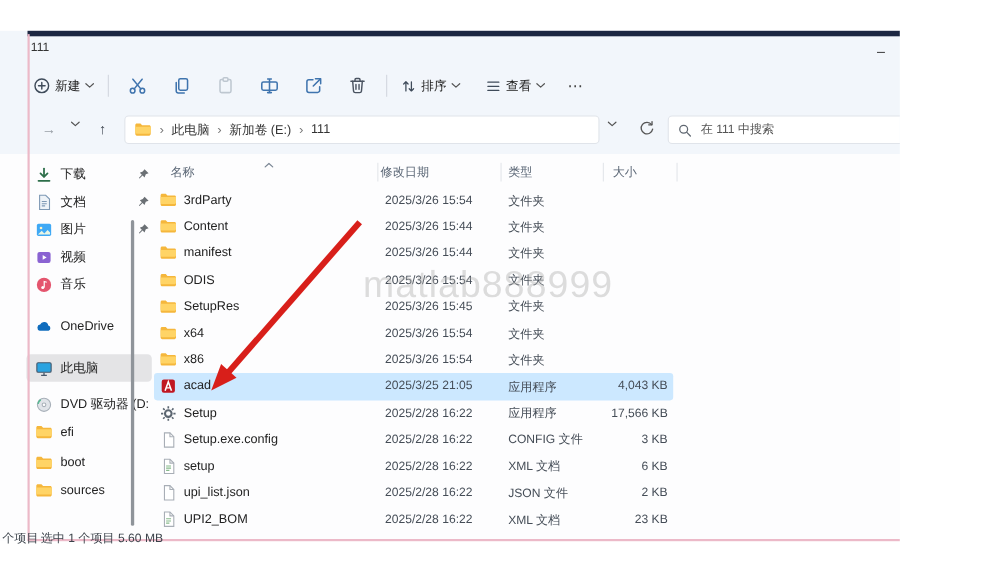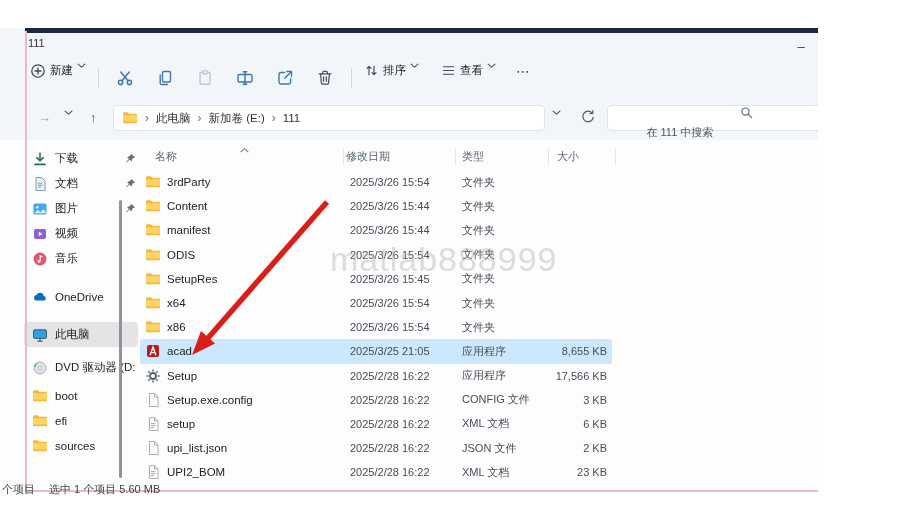--- a/index.html
+++ b/index.html
@@ -7,33 +7,33 @@
           font-family:"Liberation Sans","DejaVu Sans",sans-serif;color:#222;}
   
   #win-top-band{position:absolute;left:0;top:28px;width:894px;height:112px;background:#f2f6fb;}
   #win-body{position:absolute;left:0;top:140px;width:894px;height:352px;background:#fdfdfe;}
   #navy-top{position:absolute;left:25px;top:28px;width:869px;height:5px;background:#1c2742;}
   #frame{position:absolute;left:25px;top:31px;width:867px;height:459px;border:2px solid #ecb9c8;border-top:none;pointer-events:none;z-index:40;}
   #title{position:absolute;left:28px;top:37px;font-size:11px;color:#333;}
   .winctl{position:absolute;top:39px;font-size:13px;color:#333;width:22px;text-align:center;cursor:default;}
   
   #toolbar{position:absolute;left:24px;top:60px;height:36px;display:flex;align-items:center;}
-  .tbtn{display:flex;align-items:flex-start;gap:4px;padding:0 6px;height:30px;border-radius:4px;}
+  .tbtn{display:flex;align-items:center;gap:4px;padding:0 6px;height:30px;border-radius:4px;}
   .tlabel{font-size:11.5px;color:#222;}
   .ticon{width:24px;height:30px;display:flex;align-items:center;justify-content:center;margin:0 8px;}
   .tsep{width:1px;height:20px;background:#d3d8df;margin:0 6px;}
   svg{display:block;}
   
   .navglyph{position:absolute;top:108px;font-size:13px;line-height:20px;}
   #breadcrumb-box{position:absolute;left:113px;top:105px;width:432px;height:26px;background:#fff;border:1px solid #e0e4ea;border-radius:4px;display:flex;align-items:center;padding-left:8px;box-sizing:border-box;}
   .crumb{font-size:11.5px;color:#333;padding:0 2px;}
   .crumb-sep{font-size:12px;color:#777;padding:0 5px;}
   #addr-chevron{position:absolute;left:552px;top:110px;}
   #refresh-btn{position:absolute;left:580px;top:109px;}
-  #search-box{position:absolute;left:607px;top:105px;width:271px;height:26px;background:#fff;border:1px solid #e0e4ea;border-radius:4px;display:flex;align-items:center;padding-left:8px;box-sizing:border-box;gap:6px;flex-direction:column;}
+  #search-box{position:absolute;left:607px;top:105px;width:271px;height:26px;background:#fff;border:1px solid #e0e4ea;border-radius:4px;display:flex;align-items:center;padding-left:8px;box-sizing:border-box;gap:6px;}
   #search-input{border:none;outline:none;font-size:11px;color:#444;background:transparent;width:200px;font-family:inherit;}
   #search-input::placeholder{color:#555;opacity:1;}
   
   #sidebar{position:absolute;left:24px;top:146px;width:114px;}
   .side-item{position:relative;display:flex;align-items:center;height:25px;gap:7px;padding-left:8px;border-radius:4px;}
   .side-item.selected{background:#e4e4e6;}
   .s-icon{width:16px;height:16px;flex:0 0 16px;}
   .s-label{font-size:11.5px;color:#222;white-space:nowrap;}
   .s-pin{position:absolute;right:2px;top:7px;width:11px;height:11px;}
   .gap6{margin-top:13px;} .gap8{margin-top:8px;} .gap3{margin-top:3px;}
@@ -48,21 +48,21 @@
   .f-icon{position:absolute;left:5px;top:4px;width:16px;height:16px;}
   .f-name{position:absolute;left:27px;font-size:11.5px;color:#222;white-space:nowrap;}
   .f-date{position:absolute;left:210px;font-size:11px;color:#454d57;white-space:nowrap;text-align:center;}
   .f-type{position:absolute;left:322px;font-size:11px;color:#454d57;white-space:nowrap;}
   .f-size{position:absolute;left:392px;width:75px;text-align:right;font-size:11px;color:#454d57;white-space:nowrap;}
   #list-scroll{position:absolute;left:881px;top:150px;width:3px;height:310px;background:#a2a7ac;border-radius:2px;}
   
   #watermark{position:absolute;left:330px;top:240px;font-size:34px;letter-spacing:1px;color:rgba(175,175,175,0.42);z-index:6;pointer-events:none;white-space:nowrap;}
   #arrow-overlay{position:absolute;left:0;top:0;z-index:50;pointer-events:none;}
   
-  #statusbar{position:absolute;left:2px;top:482px;font-size:11px;color:#3c434b;display:flex;gap:14px;z-index:45;text-align:right;}
+  #statusbar{position:absolute;left:2px;top:482px;font-size:11px;color:#3c434b;display:flex;gap:2px;z-index:45;text-align:right;}
   .viewbtn{position:absolute;top:479px;width:17px;height:13px;box-sizing:border-box;border-radius:2px;display:flex;align-items:center;justify-content:center;z-index:45;}
   #btn-details{left:845px;background:#d9eafa;border:1px solid #79aede;}
   #btn-thumbs{left:866px;background:#fbfbfb;border:1px solid #6b7177;}
 </style>
 </head>
 <body>
 
 <div id="screen">
 
   <div id="win-top-band"></div>
@@ -298,38 +298,38 @@
     <span class="s-icon">
           <svg width="16" height="16" viewBox="0 0 16 16">
             <circle cx="8" cy="8" r="6" fill="#e0e4e9" stroke="#a8b0b9"></circle>
             <circle cx="8" cy="8" r="1.7" fill="#fff" stroke="#a8b0b9"></circle>
             <path d="M2.6 7.2A5.5 5.5 0 0 1 5 3.4" stroke="#58b893" stroke-width="1.4" fill="none"></path>
           </svg>
         </span>
     <span class="s-label">DVD 驱动器 (D:</span>
 
   </div>
+      <div class="side-item">
+    <span class="s-icon">
+          <svg width="16" height="16" viewBox="0 0 16 16">
+            <path d="M1 3.6c0-.8.6-1.4 1.4-1.4h3.3l1.5 1.6h6.4c.8 0 1.4.6 1.4 1.4v6.7c0 .8-.6 1.4-1.4 1.4H2.4c-.8 0-1.4-.6-1.4-1.4z" fill="#f5b73c"></path>
+            <path d="M1 5.2h14v4.9c0 .8-.6 1.4-1.4 1.4H2.4c-.8 0-1.4-.6-1.4-1.4z" fill="#ffd466"></path>
+          </svg>
+        </span>
+    <span class="s-label">efi</span>
+
+  </div>
       <div class="side-item gap3">
     <span class="s-icon">
           <svg width="16" height="16" viewBox="0 0 16 16">
             <path d="M1 3.6c0-.8.6-1.4 1.4-1.4h3.3l1.5 1.6h6.4c.8 0 1.4.6 1.4 1.4v6.7c0 .8-.6 1.4-1.4 1.4H2.4c-.8 0-1.4-.6-1.4-1.4z" fill="#f5b73c"></path>
             <path d="M1 5.2h14v4.9c0 .8-.6 1.4-1.4 1.4H2.4c-.8 0-1.4-.6-1.4-1.4z" fill="#ffd466"></path>
           </svg>
         </span>
     <span class="s-label">boot</span>
-
-  </div>
-      <div class="side-item">
-    <span class="s-icon">
-          <svg width="16" height="16" viewBox="0 0 16 16">
-            <path d="M1 3.6c0-.8.6-1.4 1.4-1.4h3.3l1.5 1.6h6.4c.8 0 1.4.6 1.4 1.4v6.7c0 .8-.6 1.4-1.4 1.4H2.4c-.8 0-1.4-.6-1.4-1.4z" fill="#f5b73c"></path>
-            <path d="M1 5.2h14v4.9c0 .8-.6 1.4-1.4 1.4H2.4c-.8 0-1.4-.6-1.4-1.4z" fill="#ffd466"></path>
-          </svg>
-        </span>
-    <span class="s-label">efi</span>
 
   </div>
       <div class="side-item">
     <span class="s-icon">
           <svg width="16" height="16" viewBox="0 0 16 16">
             <path d="M1 3.6c0-.8.6-1.4 1.4-1.4h3.3l1.5 1.6h6.4c.8 0 1.4.6 1.4 1.4v6.7c0 .8-.6 1.4-1.4 1.4H2.4c-.8 0-1.4-.6-1.4-1.4z" fill="#f5b73c"></path>
             <path d="M1 5.2h14v4.9c0 .8-.6 1.4-1.4 1.4H2.4c-.8 0-1.4-.6-1.4-1.4z" fill="#ffd466"></path>
           </svg>
         </span>
     <span class="s-label">sources</span>
@@ -443,21 +443,21 @@
     <span class="f-icon">
           <svg width="16" height="16" viewBox="0 0 16 16">
             <rect x="2" y="2" width="12" height="12" rx="2" fill="#c01722"></rect>
             <path d="M5.1 12.2L8 4l2.9 8.2" stroke="#fff" stroke-width="1.4" fill="none"></path>
             <path d="M6.2 9.6h3.6" stroke="#fff" stroke-width="1.2"></path>
           </svg>
         </span>
     <span class="f-name">acad</span>
     <span class="f-date">2025/3/25 21:05</span>
     <span class="f-type">应用程序</span>
-    <span class="f-size">8,655 KB</span>
+    <span class="f-size">4,043 KB</span>
   </div>
       <div class="frow">
     <span class="f-icon">
           <svg width="16" height="16" viewBox="0 0 16 16">
             <circle cx="8" cy="8" r="3" fill="none" stroke="#5b6570" stroke-width="1.9"></circle>
             <path d="M8 1.4v2M8 12.6v2M1.4 8h2M12.6 8h2M3.3 3.3l1.4 1.4M11.3 11.3l1.4 1.4M12.7 3.3l-1.4 1.4M4.7 11.3l-1.4 1.4" stroke="#5b6570" stroke-width="1.5"></path>
           </svg>
         </span>
     <span class="f-name">Setup</span>
     <span class="f-date">2025/2/28 16:22</span>

